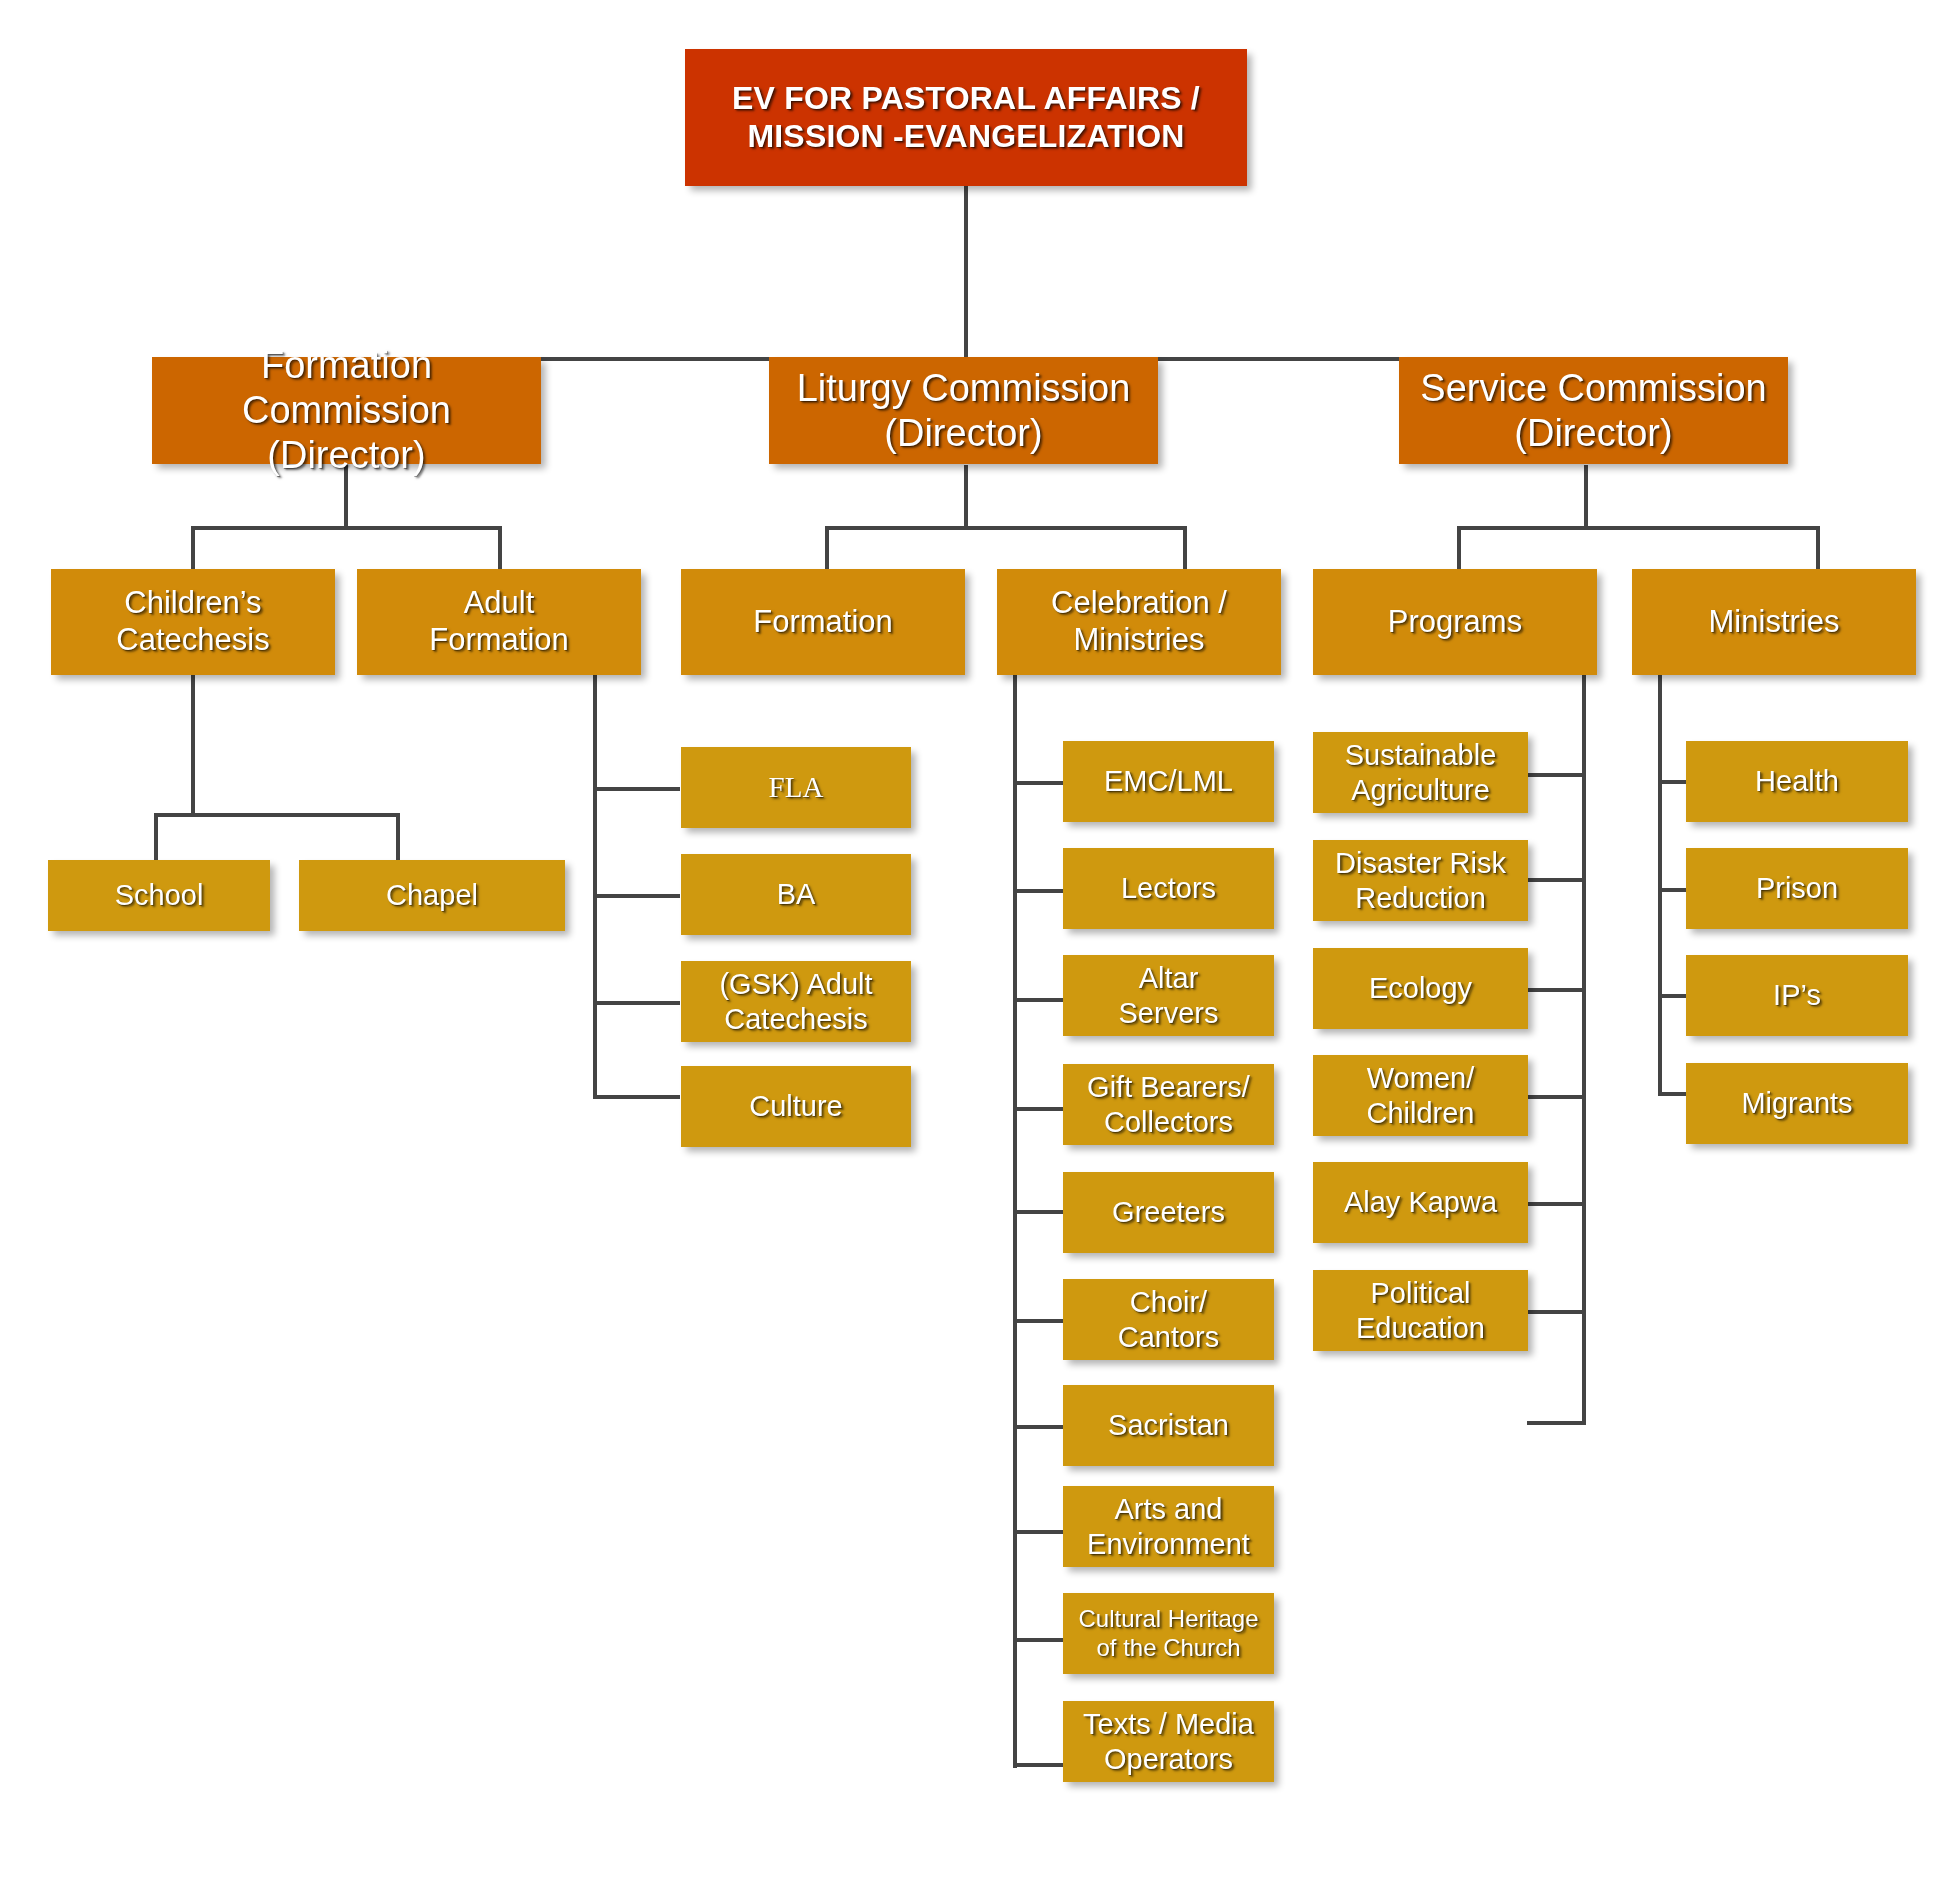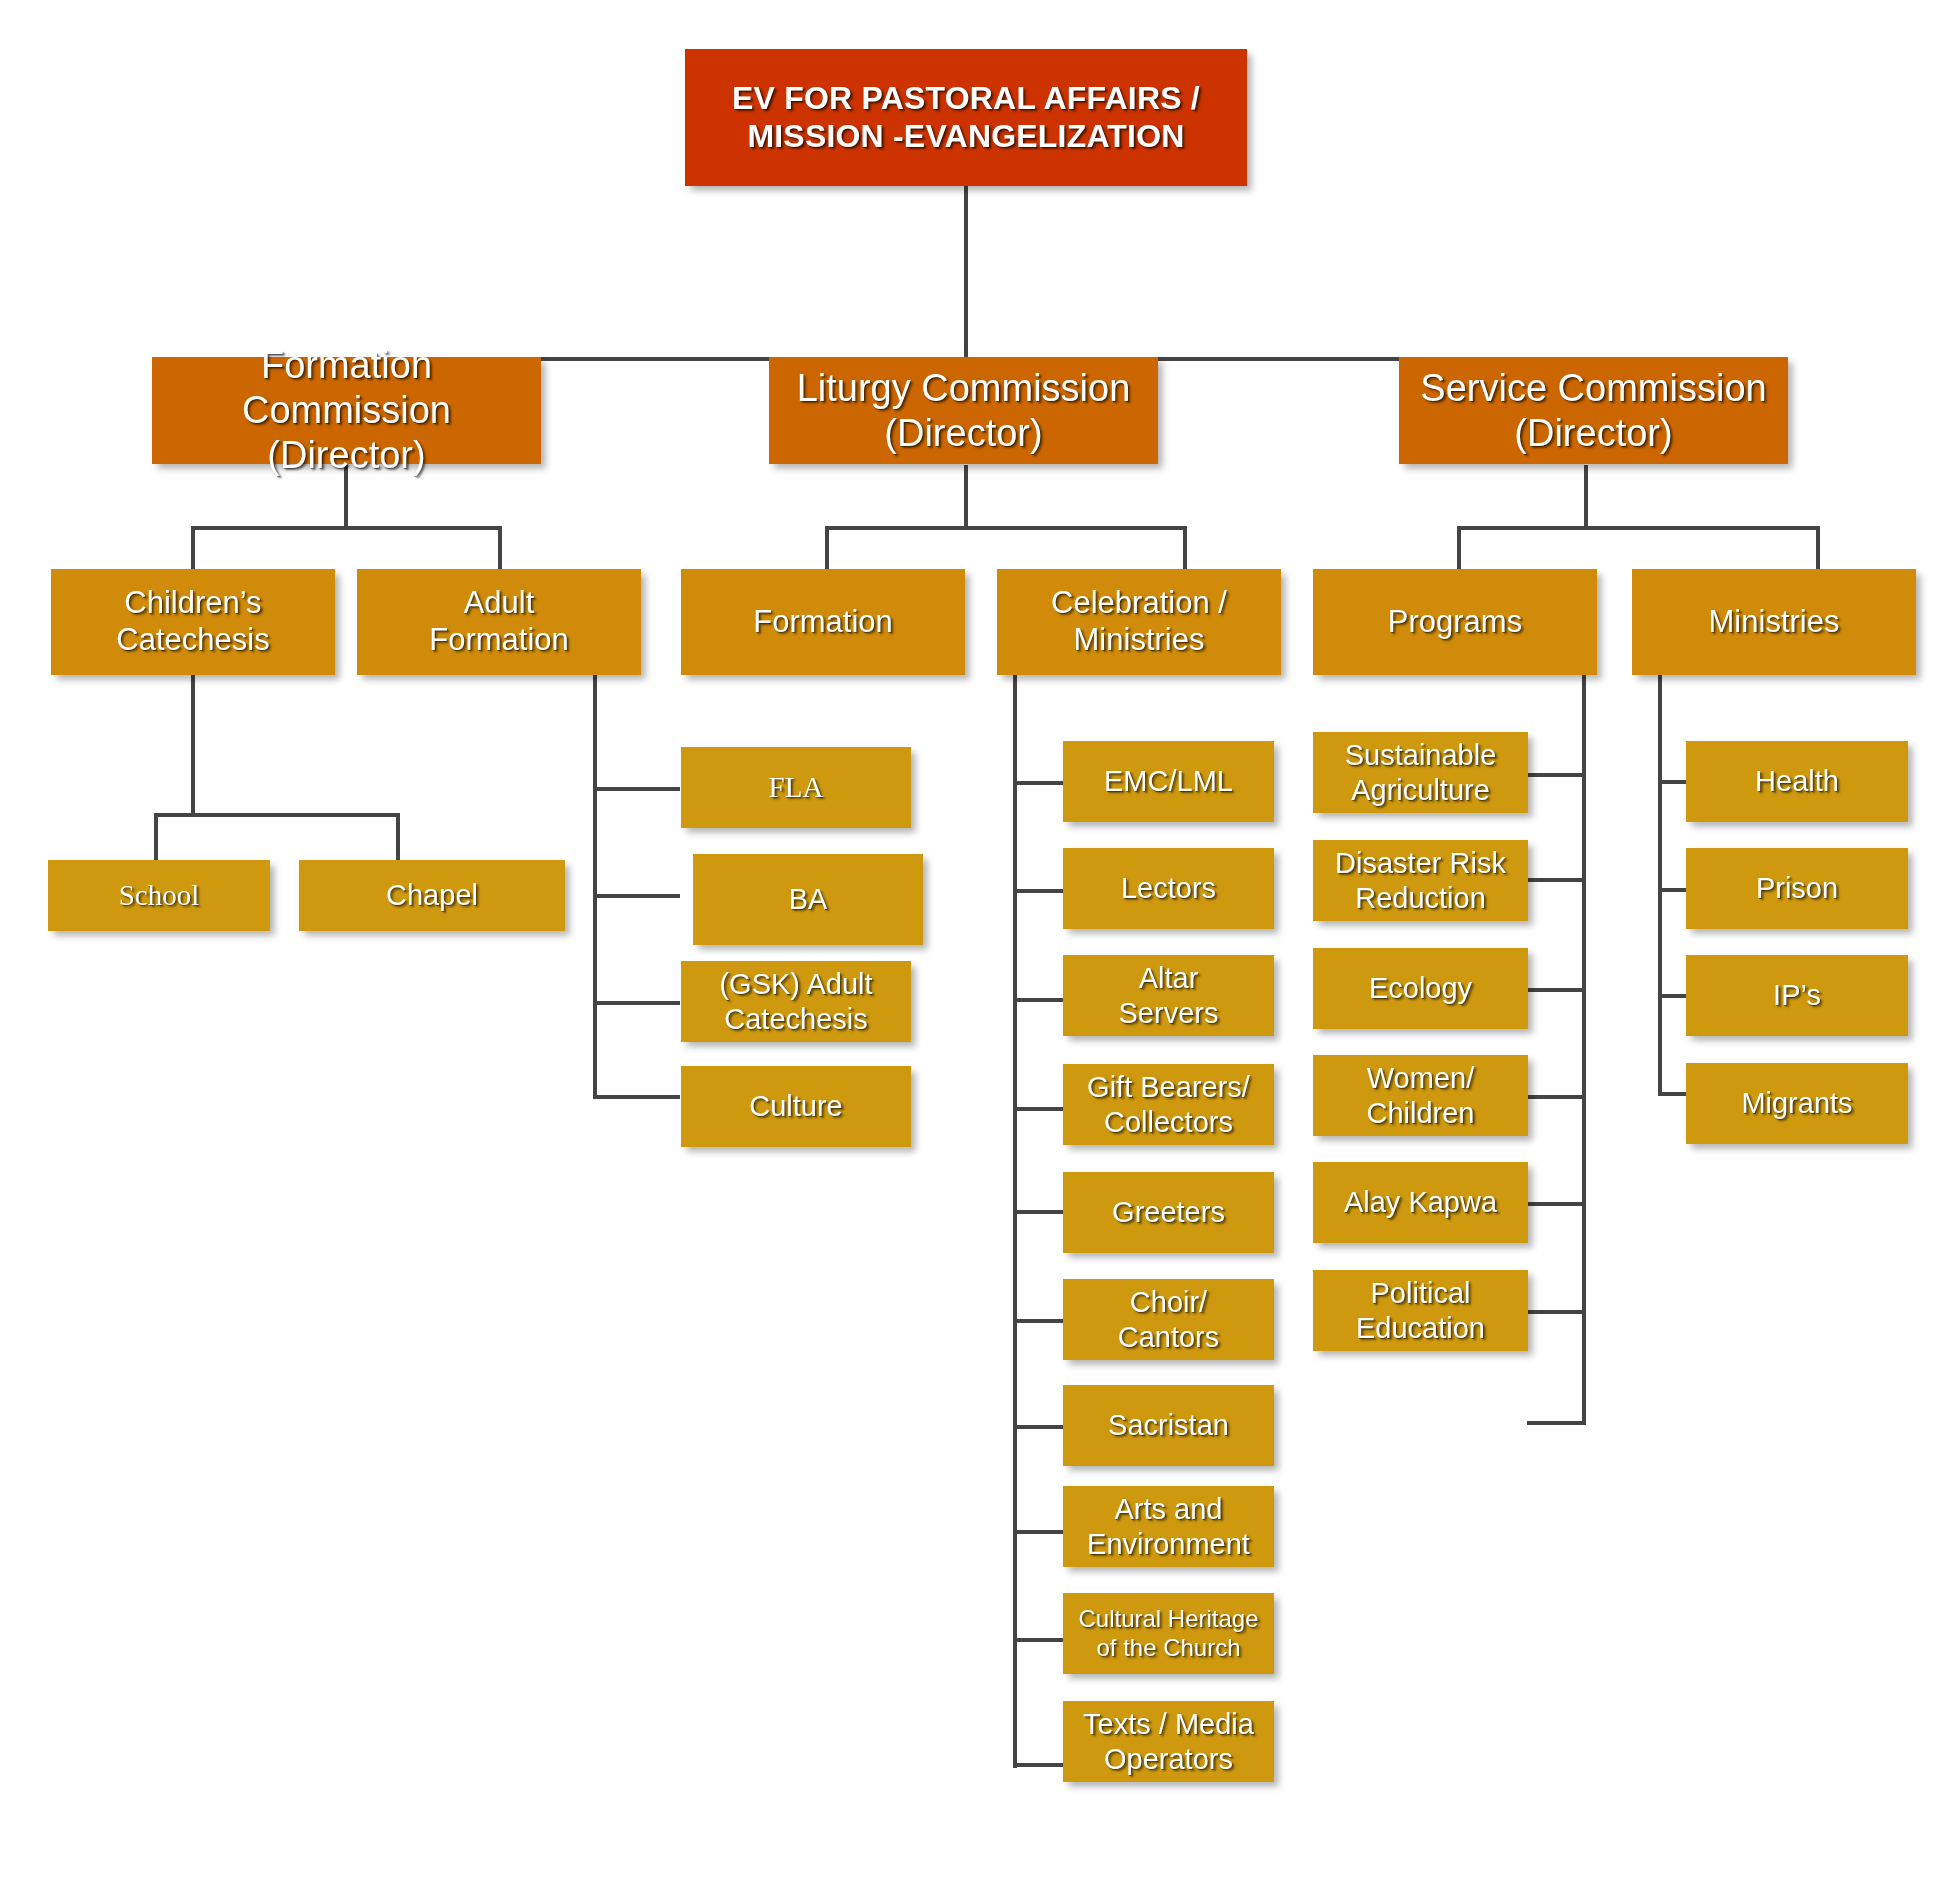--- a/index.html
+++ b/index.html
@@ -96,21 +96,21 @@
       <span>Adult</span>
       <span>Formation</span>
     </div>
   </div>
 
   <div class="ln v" style="left:191px; top:675px; width:3.8px; height:142px;"></div>
   <div class="ln h" style="left:154px; top:813px; width:245px; height:3.8px;"></div>
   <div class="ln v" style="left:154px; top:813px; width:3.8px; height:48px;"></div>
   <div class="ln v" style="left:396px; top:813px; width:3.8px; height:48px;"></div>
 
-  <div class="node lvl-leaf" style="left:48px; top:860px; width:222px; height:71px;font-family:Liberation Serif, serif;">
+  <div class="node lvl-leaf" style="left:48px; top:860px; width:222px; height:71px;">
     <div>
       <span>School</span>
     </div>
   </div>
   <div class="node lvl-leaf" style="left:299px; top:860px; width:266px; height:71px;">
     <div>
       <span>Chapel</span>
     </div>
   </div>
 
@@ -118,21 +118,21 @@
   <div class="ln h" style="left:593px; top:787px; width:87px; height:3.8px;"></div>
   <div class="ln h" style="left:593px; top:894px; width:87px; height:3.8px;"></div>
   <div class="ln h" style="left:593px; top:1001px; width:87px; height:3.8px;"></div>
   <div class="ln h" style="left:593px; top:1095px; width:87px; height:3.8px;"></div>
 
   <div class="node lvl-leaf" style="left:681px; top:747px; width:230px; height:81px;font-family:Liberation Serif, serif;">
     <div>
       <span>FLA</span>
     </div>
   </div>
-  <div class="node lvl-leaf" style="left:681px; top:854px; width:230px; height:91px;margin-left:12px;">
+  <div class="node lvl-leaf" style="left:681px; top:854px; width:230px; height:81px;">
     <div>
       <span>BA</span>
     </div>
   </div>
   <div class="node lvl-leaf" style="left:681px; top:961px; width:230px; height:81px;">
     <div>
       <span>(GSK) Adult</span>
       <span>Catechesis</span>
     </div>
   </div>

